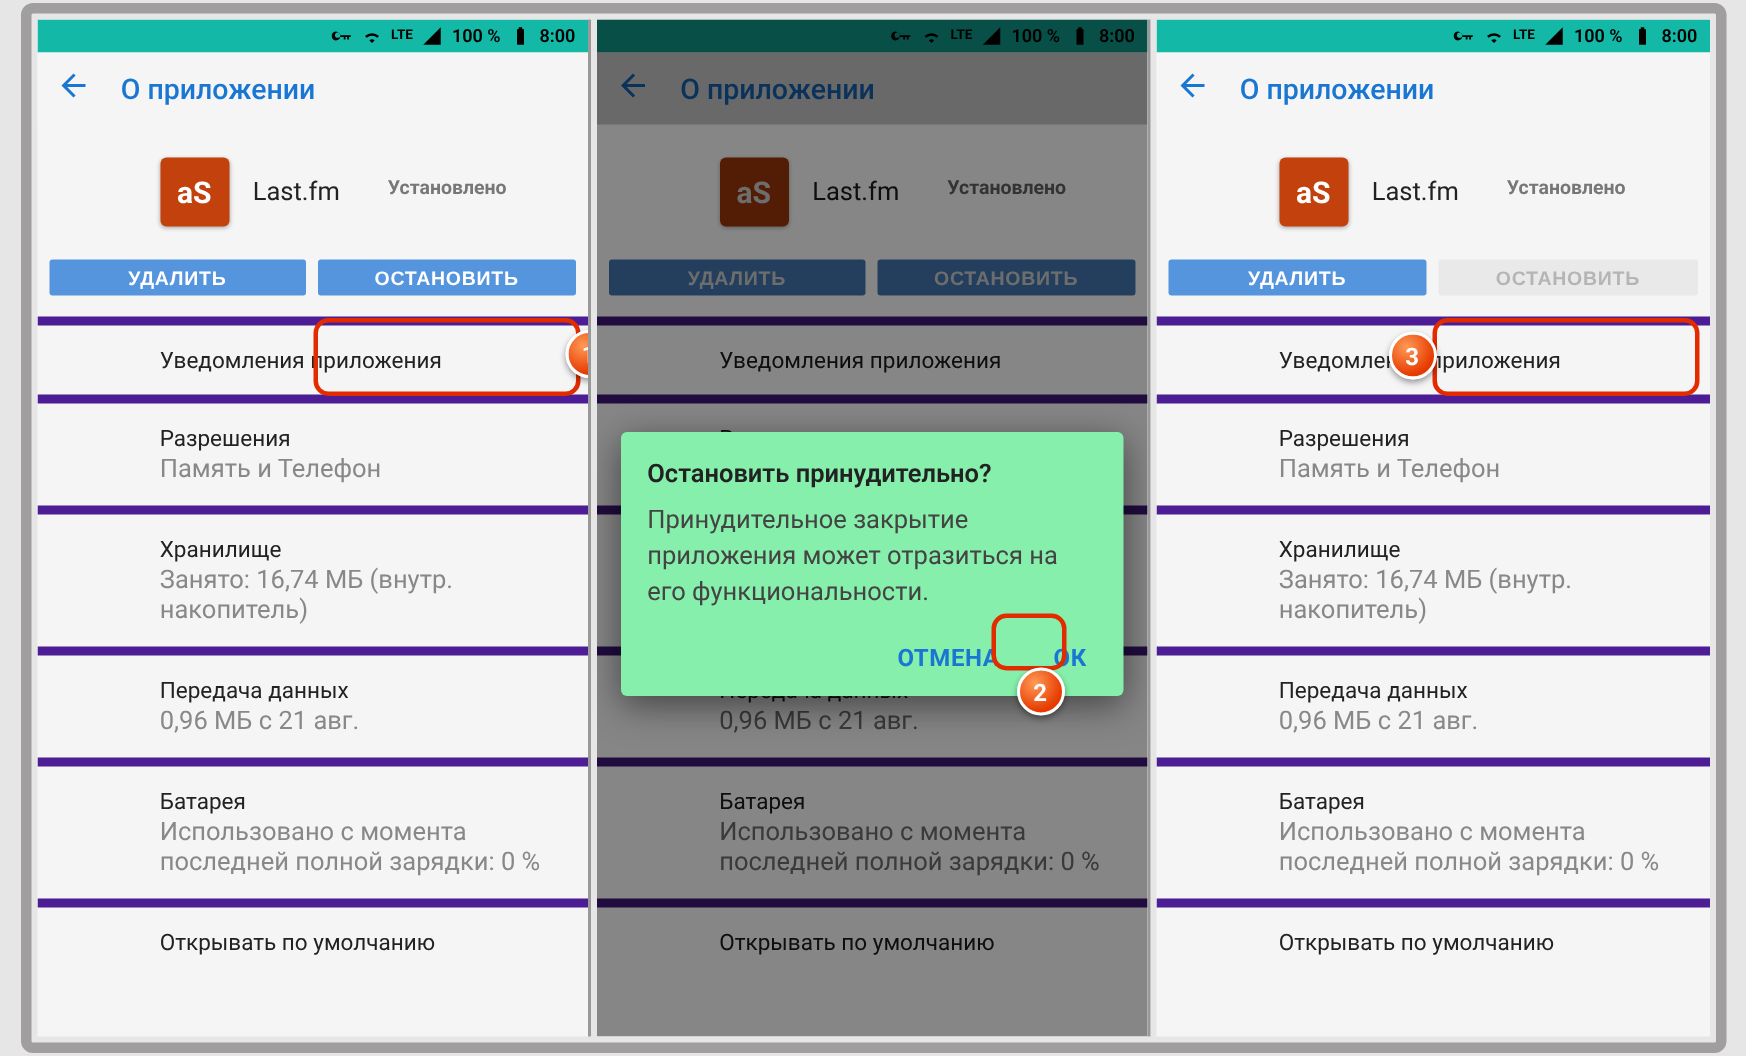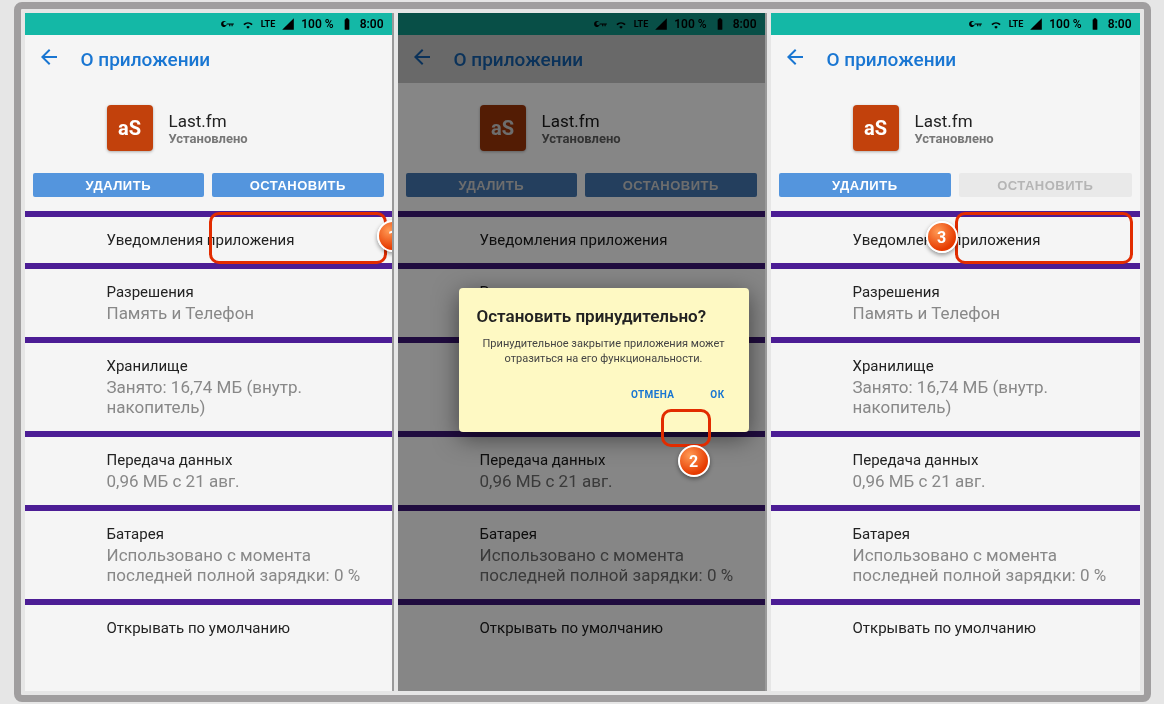--- a/index.html
+++ b/index.html
@@ -68,21 +68,21 @@
   background: #c2410c;
   border-radius: 4px;
   display: flex;
   align-items: center;
   justify-content: center;
   color: #fff;
   font-weight: bold;
   font-size: 20px;
   box-shadow: 0 1px 3px rgba(0,0,0,.3);
 }
-.app-meta { display:flex; flex-direction:column; }
+.app-meta { display:flex; flex-direction:row;gap:32px; }
 .app-title { font-size: 17px; color: #222; }
 .app-status { font-size: 13px; color: #777; font-weight: bold; }
 
 .button-row {
   display: flex;
   gap: 8px;
   padding: 0 8px 14px;
 }
 .btn {
   flex: 1;
@@ -114,30 +114,29 @@
   position: absolute;
   inset: 0;
   background: rgba(0,0,0,.45);
 }
 .dimmed-content { filter: brightness(0.78); }
 
 .dialog {
   position: absolute;
   left: 16px; right: 16px;
   top: 275px;
-  background: #fef9c3;
+  background: #86efac;
   border-radius: 4px;
   box-shadow: 0 6px 24px rgba(0,0,0,.5);
-  padding: 18px 18px 24px;
-  margin-left: 45px;
+  padding: 18px 18px 8px;
 }
 .dialog-title { font-size: 17px; font-weight: 600; color: #222; margin-bottom: 10px; }
-.dialog-text { font-size: 11px; color: #444; line-height: 1.4; text-align: center; }
+.dialog-text { font-size: 17px; color: #444; line-height: 1.4; }
 .dialog-actions { display: flex; justify-content: flex-end; gap: 24px; margin-top: 14px; }
-.dialog-btn { color: #1976d2; font-weight: 700; font-size: 10px; padding: 8px 6px; cursor: pointer; letter-spacing: .4px; }
+.dialog-btn { color: #1976d2; font-weight: 700; font-size: 16px; padding: 8px 6px; cursor: pointer; letter-spacing: .4px; }
 
 .highlight-red {
   position: absolute;
   border: 3px solid #e22c00;
   border-radius: 10px;
   pointer-events: none;
 }
 .step-badge {
   position: absolute;
   width: 32px; height: 32px;

